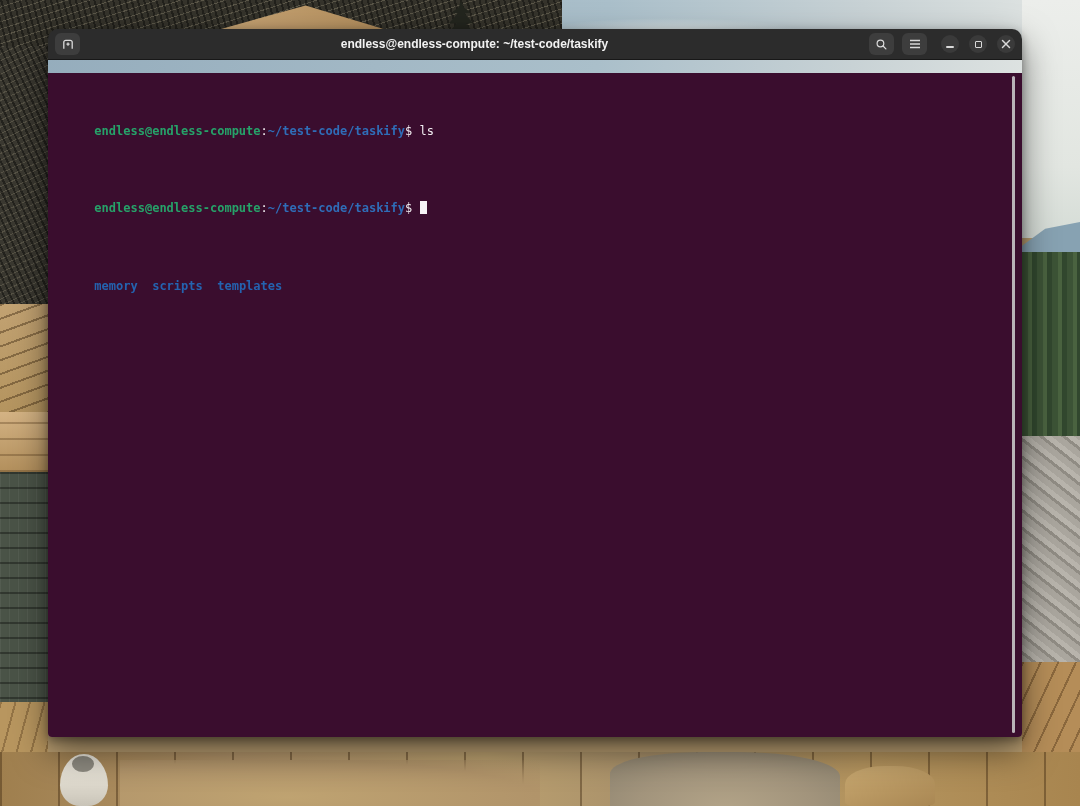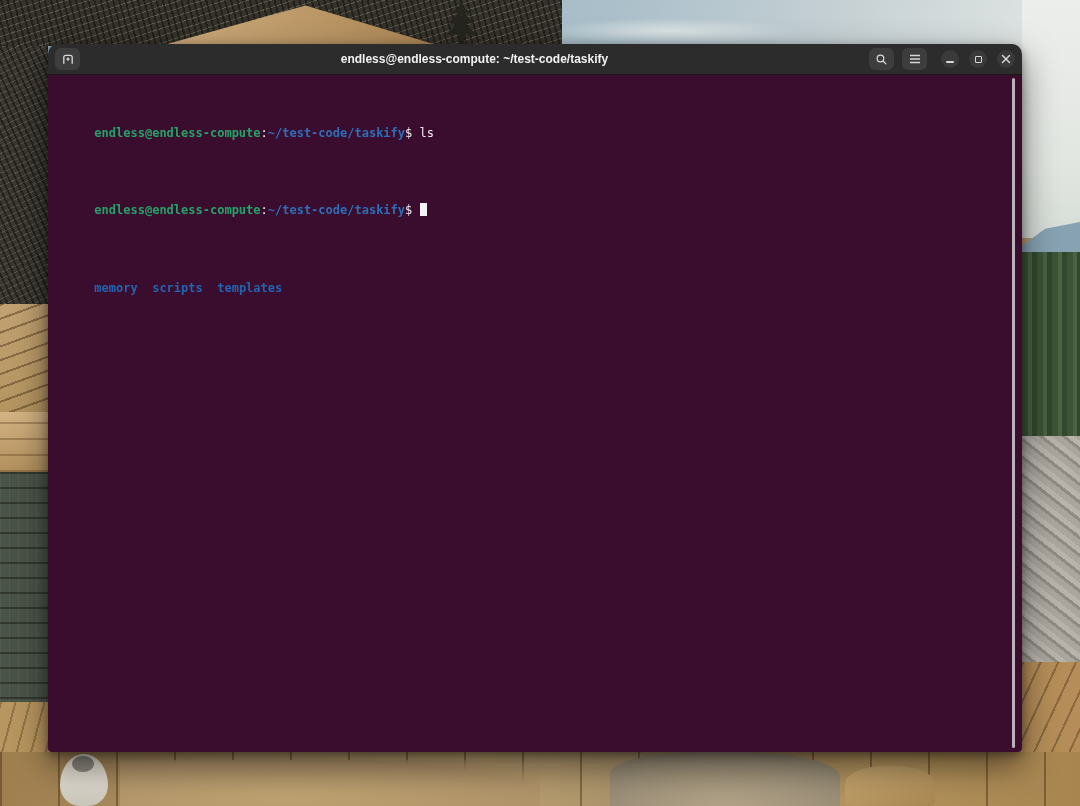--- a/index.html
+++ b/index.html
@@ -86,42 +86,42 @@
     background:linear-gradient(160deg,#c9a971,#a98753);border-radius:45% 45% 10% 10%;}
   .bg-sand{left:120px;top:760px;width:420px;height:46px;
     background:radial-gradient(ellipse at 40% 80%,#bfa univers,#bfa371 0%,#b1946a 70%,rgba(177,148,106,0) 100%);
     background:radial-gradient(ellipse at 40% 80%,#bfa371 0%,#b1946a 70%,rgba(177,148,106,0) 100%);}
   .bg-bird{left:60px;top:754px;width:48px;height:52px;
     background:linear-gradient(180deg,#ece8dd 0%,#ddd8cc 60%,#c9c4b8 100%);
     border-radius:50% 50% 42% 42%/60% 60% 40% 40%;}
   .bg-bird-head{left:72px;top:756px;width:22px;height:16px;background:#8d8a80;border-radius:50%;}
 
   
-  .window{position:absolute;left:48px;top:44px;width:974px;height:708px;
+  .window{position:absolute;left:48px;top:29px;width:974px;height:708px;
     border-radius:10px 10px 4px 4px;overflow:hidden;display:flex;flex-direction:column;
     box-shadow:0 14px 34px rgba(0,0,0,.5),0 3px 10px rgba(0,0,0,.35);}
   .titlebar{height:31px;flex:0 0 31px;background:var(--titlebar-bg);
     display:flex;align-items:center;padding:0 7px;gap:8px;
     border-bottom:1px solid rgba(0,0,0,.45);}
   .tb-btn{width:25px;height:22px;border-radius:6px;background:var(--titlebar-btn);
     display:flex;align-items:center;justify-content:center;border:none;cursor:pointer;flex:0 0 auto;}
   .tb-circle{width:18px;height:18px;border-radius:50%;background:var(--titlebar-circle);
     display:flex;align-items:center;justify-content:center;border:none;cursor:pointer;flex:0 0 auto;}
   .tb-title{flex:1;text-align:center;color:var(--title-color);font-size:12px;font-weight:700;
     white-space:nowrap;overflow:hidden;text-overflow:ellipsis;}
   .tb-right{display:flex;align-items:center;gap:10px;}
   .tb-right .pair{display:flex;gap:8px;margin-right:4px;}
   .glyph-min{width:8px;height:2px;background:var(--icon-color);border-radius:1px;margin-top:5px;}
   .glyph-max{width:7px;height:7px;border:1.3px solid var(--icon-color);border-radius:1px;}
   .icon-svg{display:block;}
 
   .terminal{flex:1;background:var(--terminal-bg);position:relative;
     font-family:"DejaVu Sans Mono","Liberation Mono",monospace;
     font-size:12px;line-height:15.5px;color:var(--terminal-fg);
-    padding:4px 2px 4px 3px;white-space:pre;cursor:text;}
+    padding:4px 2px 4px 3px;white-space:pre;cursor:text;margin-top:13px;}
   .tline{white-space:pre;}
   .seg{white-space:pre;}
   .green{color:var(--prompt-green);}
   .blue{color:var(--path-blue);}
   .dirblue{color:var(--dir-blue);}
   .fg{color:var(--terminal-fg);}
   .b{font-weight:bold;}
   .cursor{display:inline-block;width:7px;height:13px;background:var(--cursor-color);
     vertical-align:-2px;}
   .scrollbar{position:absolute;right:7px;top:3px;bottom:4px;width:3px;

